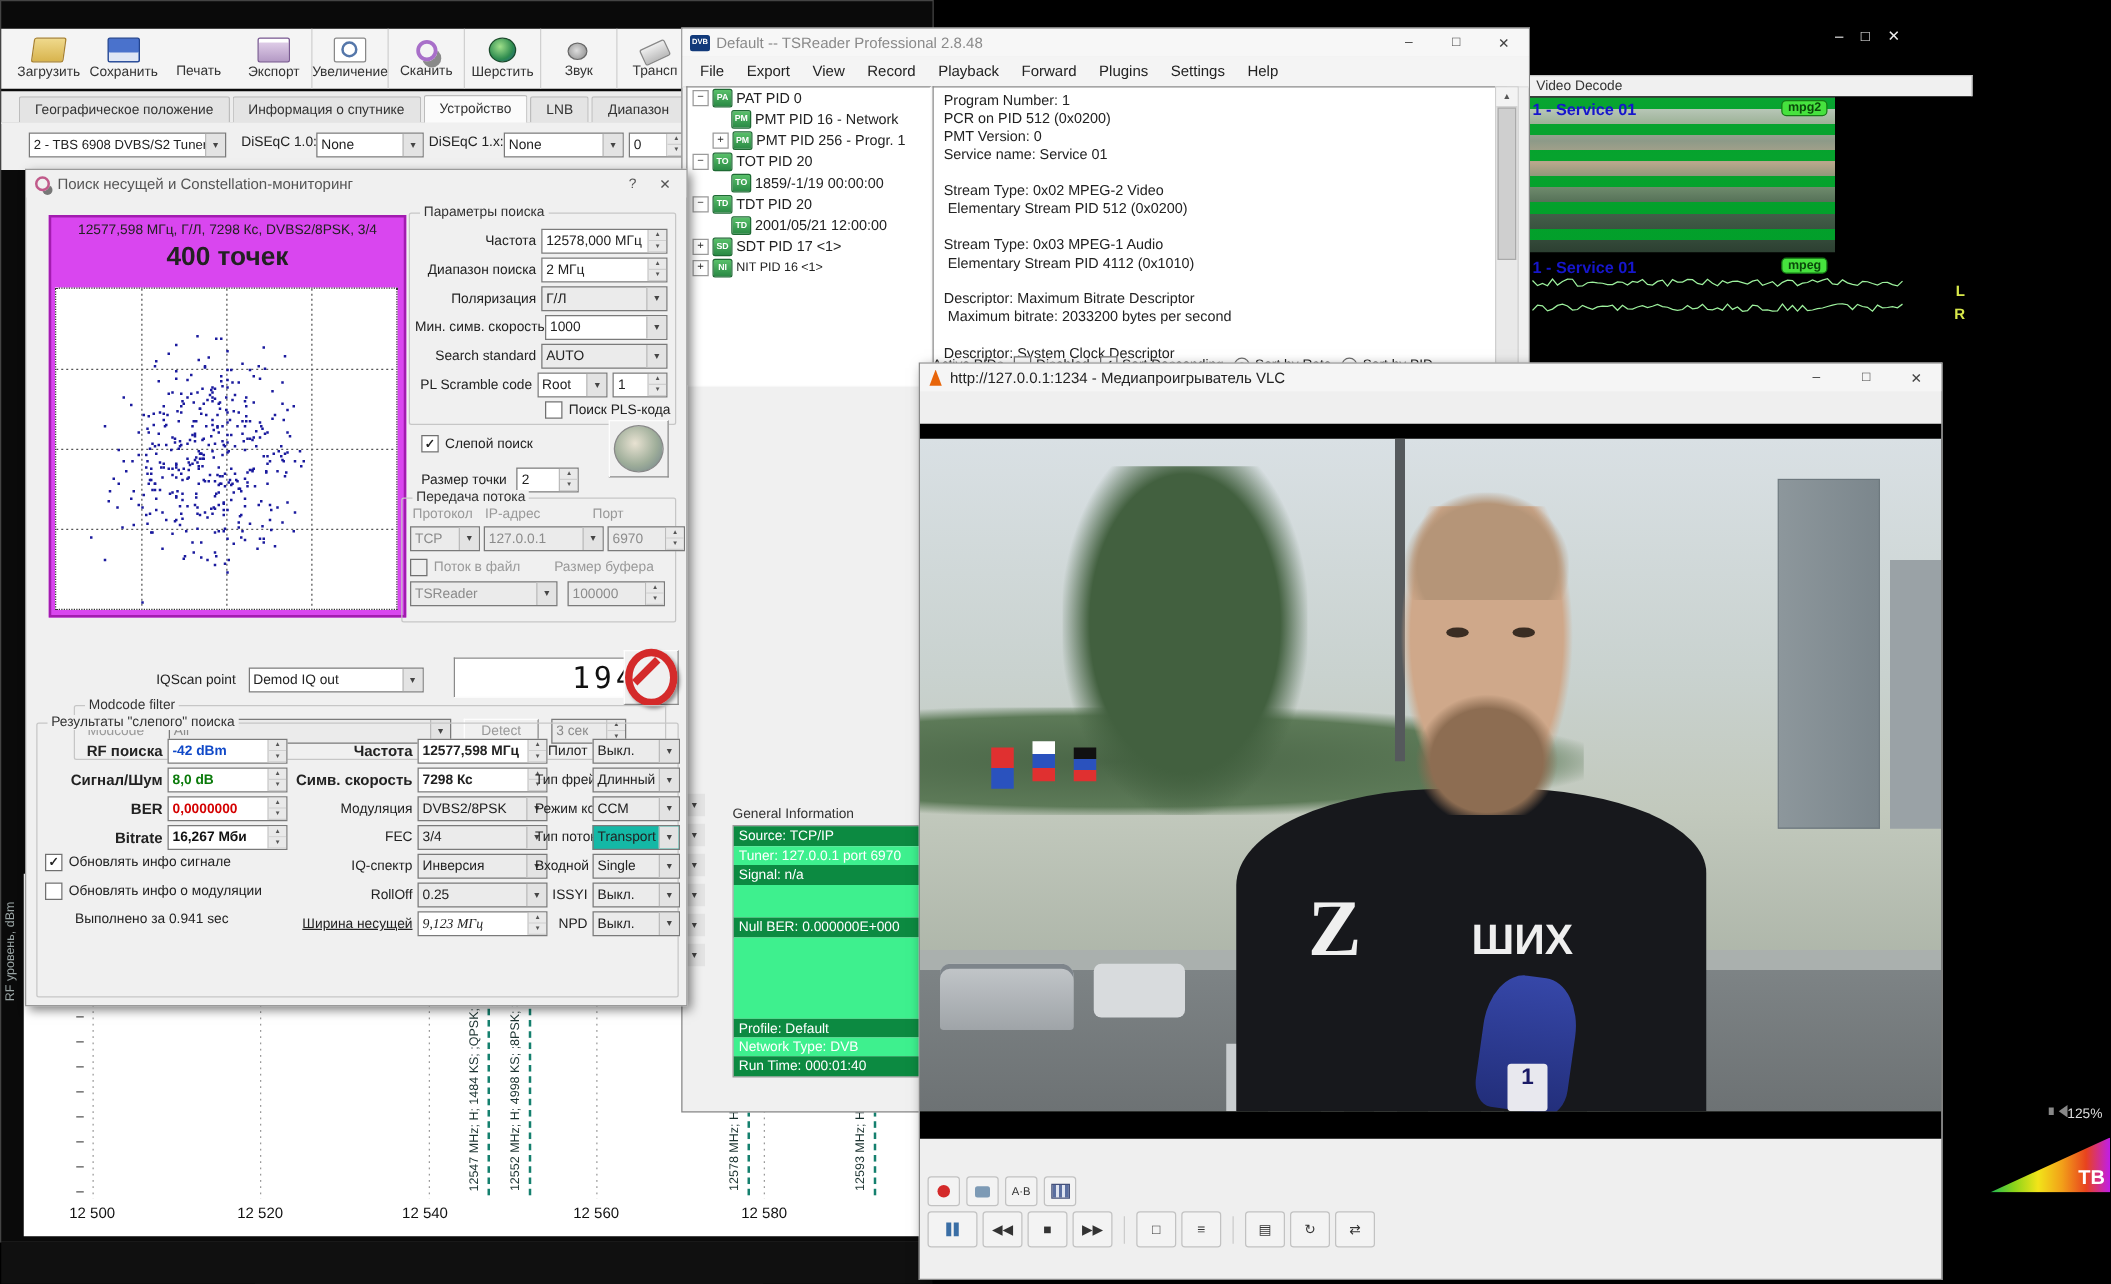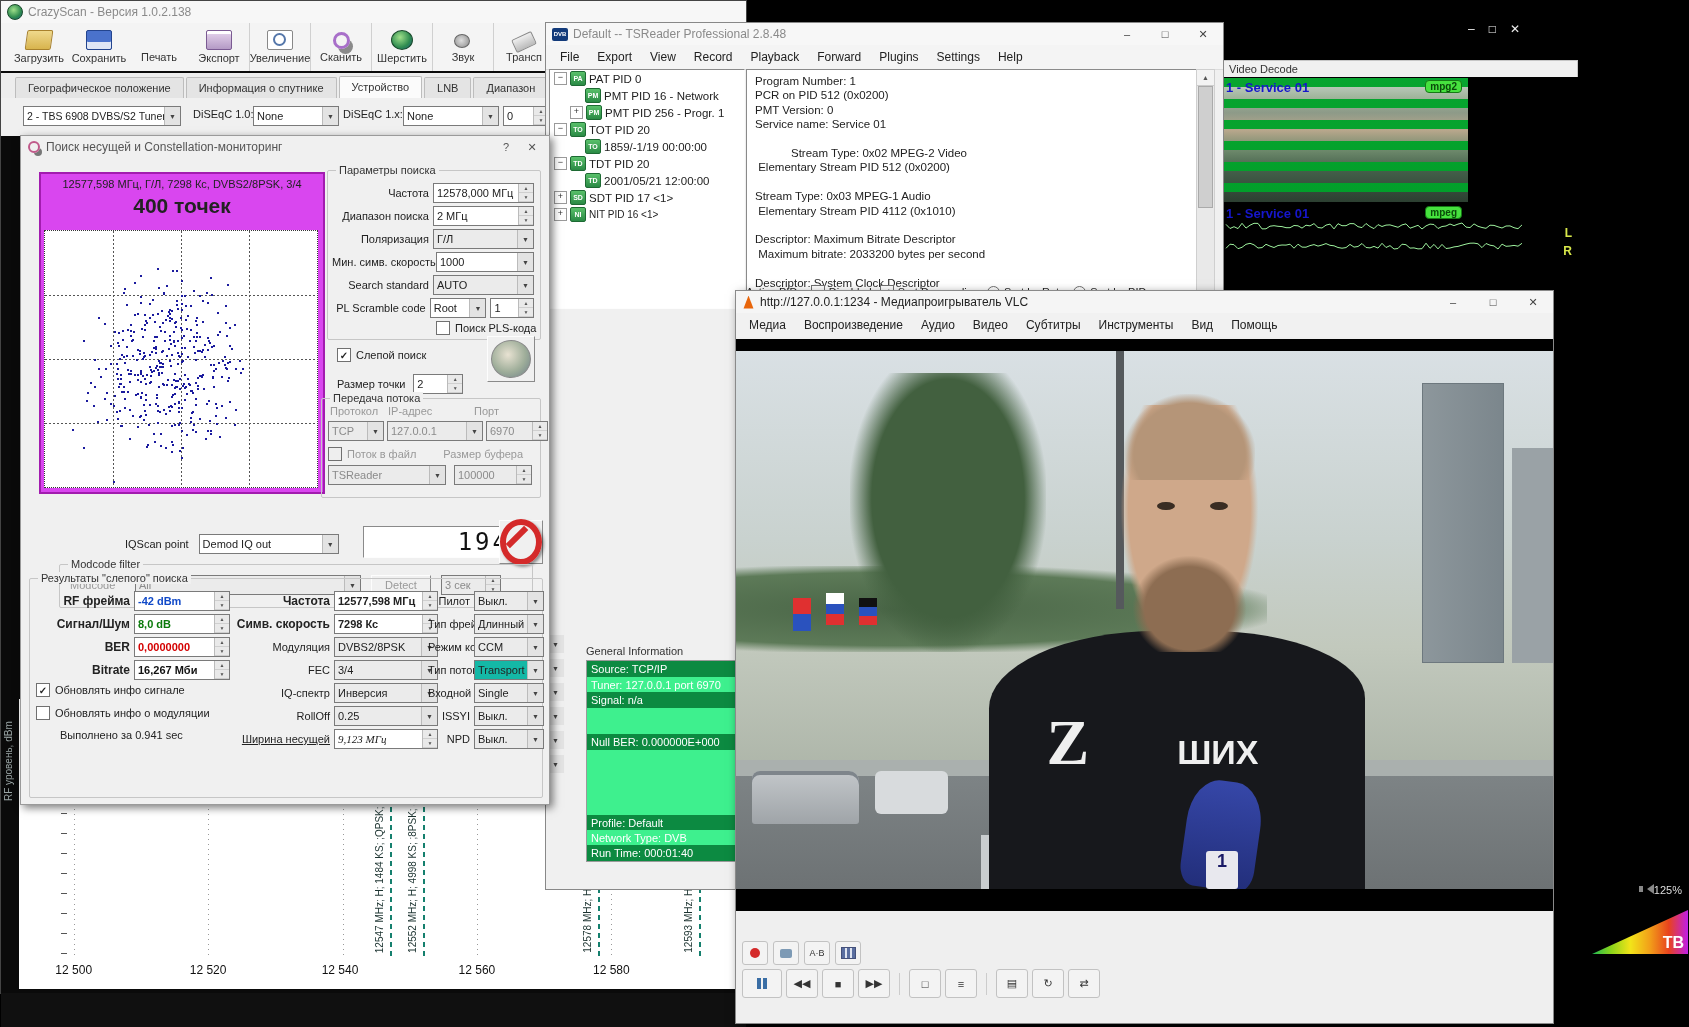--- a/index.html
+++ b/index.html
@@ -132,24 +132,20 @@
   #wedgepct{position:absolute;right:6px;top:0;color:#ddd;font-size:11px;}
   .spk{width:12px;height:10px;position:relative;display:inline-block;}
   .spk::after{content:"";position:absolute;left:0;top:2px;width:4px;height:6px;background:#888;}
   .spk::before{content:"";position:absolute;left:3px;top:0;border:5px solid transparent;border-right:7px solid #888;}
   #bottomstrip{position:absolute;left:0;top:992px;width:745px;height:35px;background:#101010;}
 </style>
 </head>
 <body>
 
 <div class="win" id="cs">
-  <div class="tb">
-    <span class="i-globe" style="width:14px;height:14px;display:inline-block"></span>
-    <span class="cap">CrazyScan - Версия 1.0.2.138</span>
-  </div>
   <div id="cs-toolbar">
       <div class="tbtn">
         <span class="ti i-folder"></span>
         <span>Загрузить</span>
       </div>
       <div class="tbtn">
         <span class="ti i-save"></span>
         <span>Сохранить</span>
       </div>
       <div class="tbtn">
@@ -834,21 +830,21 @@
             <b>▲</b>
             <b>▼</b>
           </span>
         </div>
     </div>
   </div>
   <div class="grp" style="left:8px;top:442px;width:512px;height:218px">
     <span class="cap">Результаты "слепого" поиска</span>
     <div id="res-rows">
         <div class="row" style="left: 4px; top: 12px;">
-          <span class="rl" style="width: 96px; font-weight: bold; font-size: 12px;">RF фрейма</span>
+          <span class="rl" style="width: 96px; font-weight: bold; font-size: 12px;">RF поиска</span>
           <div class="fld" style="width: 88px;">
             <span style="font-weight:bold;color:#1049c8">-42 dBm</span>
             <span class="spin">
               <b>▲</b>
               <b>▼</b>
             </span>
           </div>
         </div>
         <div class="row" style="left: 196px; top: 12px;">
           <span class="rl" style="width: 104px; font-weight: bold; font-size: 12px;">Частота</span>
@@ -1067,21 +1063,21 @@
         <span class="tico">NI</span>
         <span style="font-size: 10px;">NIT PID 16 &lt;1&gt;</span>
       </div>
     </div>
   <div id="info" class="sunk">
       <div style="white-space: pre;">Program Number: 1</div>
       <div style="white-space: pre;">PCR on PID 512 (0x0200)</div>
       <div style="white-space: pre;">PMT Version: 0</div>
       <div style="white-space: pre;">Service name: Service 01</div>
       <div style="white-space: pre;">&nbsp;</div>
-      <div style="white-space: pre; margin-left: 36px;">Stream Type: 0x02 MPEG-2 Video</div>
+      <div style="white-space: pre;">Stream Type: 0x02 MPEG-2 Video</div>
       <div style="white-space: pre;"> Elementary Stream PID 512 (0x0200)</div>
       <div style="white-space: pre;">&nbsp;</div>
       <div style="white-space: pre;">Stream Type: 0x03 MPEG-1 Audio</div>
       <div style="white-space: pre;"> Elementary Stream PID 4112 (0x1010)</div>
       <div style="white-space: pre;">&nbsp;</div>
       <div style="white-space: pre;">Descriptor: Maximum Bitrate Descriptor</div>
       <div style="white-space: pre;"> Maximum bitrate: 2033200 bytes per second</div>
       <div style="white-space: pre;">&nbsp;</div>
       <div style="white-space: pre;">Descriptor: System Clock Descriptor</div>
     </div>
@@ -1156,30 +1152,20 @@
 <div class="win" id="vlc">
   <div class="tb">
     <span class="cone"></span>
     <span style="color:#222;font-size:12px">http://127.0.0.1:1234 - Медиапроигрыватель VLC</span>
     <span style="margin-left:auto;display:flex;gap:12px" id="vlc-winbtns">
         <span class="winbtn">–</span>
         <span class="winbtn">□</span>
         <span class="winbtn">✕</span>
       </span>
   </div>
-  <div id="vlc-menu">
-      <span>Медиа</span>
-      <span>Воспроизведение</span>
-      <span>Аудио</span>
-      <span>Видео</span>
-      <span>Субтитры</span>
-      <span>Инструменты</span>
-      <span>Вид</span>
-      <span>Помощь</span>
-    </div>
   <div id="vlc-video">
     <div id="photo">
       <div class="shape" style="left:0;top:40%;width:65%;height:16%;background:radial-gradient(ellipse at 30% 50%,#4a6647,#5d7a58 60%,transparent 75%)"></div>
       <div class="shape" style="left:14%;top:4%;width:24%;height:52%;background:radial-gradient(ellipse at 50% 45%,#42603f 55%,rgba(66,96,63,0) 72%)"></div>
       <div class="shape" style="left:46.5%;top:0;width:1%;height:48%;background:#55595c"></div>
       <div class="shape" style="left:84%;top:6%;width:10%;height:52%;background:linear-gradient(90deg,#8d979c,#7b868c);box-shadow:inset 0 0 0 1px #6d787e"></div>
       <div class="shape" style="left:95%;top:18%;width:5%;height:40%;background:#9aa2a6"></div>
       <div class="shape" style="left:7%;top:46%;width:2.2%;height:6%;background:linear-gradient(180deg,#e03030 50%,#2a52be 50%)"></div>
       <div class="shape" style="left:11%;top:45%;width:2.2%;height:6%;background:linear-gradient(180deg,#fff 33%,#2a52be 33% 66%,#e03030 66%)"></div>
       <div class="shape" style="left:15%;top:46%;width:2.2%;height:5%;background:linear-gradient(180deg,#111 33%,#2a52be 33% 66%,#e03030 66%)"></div>

